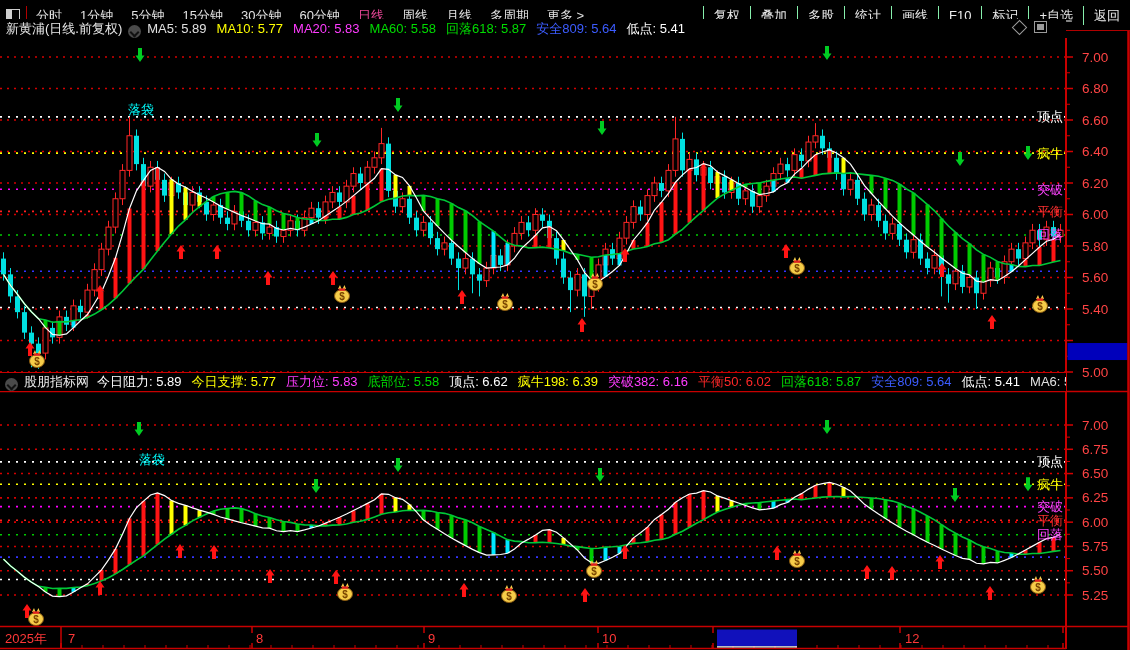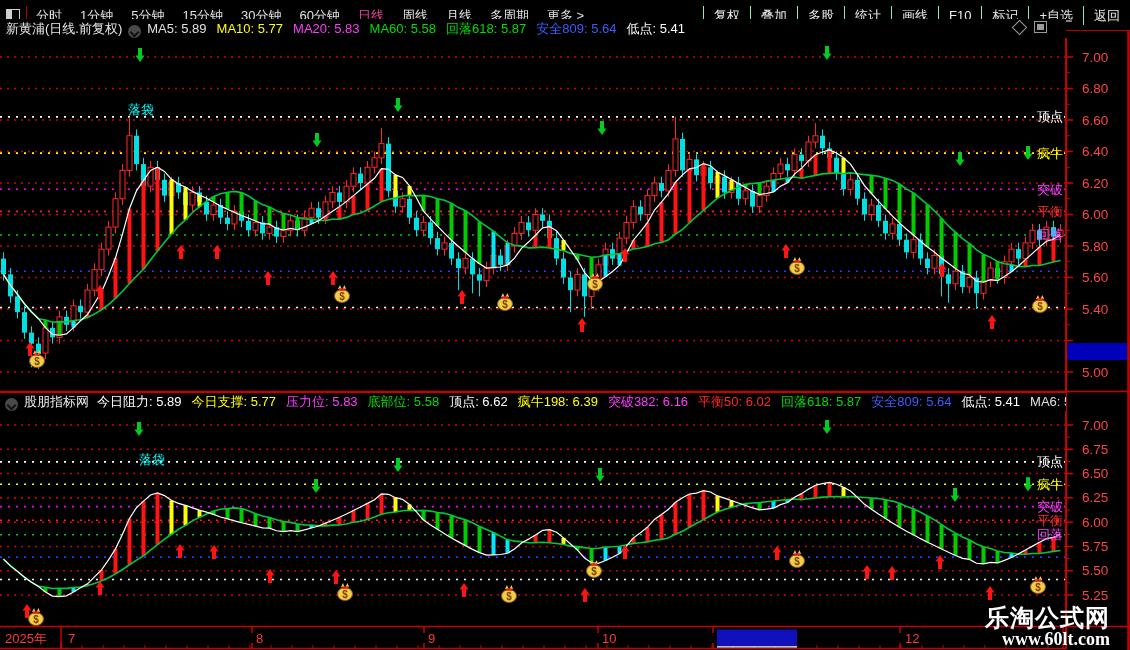--- a/index.html
+++ b/index.html
@@ -13,21 +13,21 @@
   .menu-sep{width:1px;height:19px;background:#b00000;flex:0 0 auto;}
   .menu-left{display:flex;align-items:center;height:19px;}
   .mitem{color:#e2e2e2;font-size:13px;padding:0 9px;white-space:nowrap;line-height:19px;}
   .mitem.active{color:#ec4899;}
   .menu-right{margin-left:auto;display:flex;align-items:center;height:19px;}
   .rmitem{color:#ececec;font-size:13px;padding:0 10px;line-height:19px;border-left:1px solid #86efac;white-space:nowrap;}
   
   .hdrrow{position:absolute;left:0;width:1066px;height:19px;display:flex;align-items:flex-end;
           background:#000;font-size:13px;white-space:nowrap;overflow:hidden;}
   .titlebar{top:19px;}
-  .subhdr{top:392px;border-top:1px solid #c80000;box-sizing:border-box;}
+  .subhdr{top:372px;border-top:1px solid #c80000;box-sizing:border-box;}
   .hdr-title{color:#e8e8e8;margin-left:6px;}
   .chev-icon{width:13px;height:13px;border-radius:50%;background:#4a4a4a;margin:0 6px;position:relative;flex:0 0 auto;}
   .chev-icon::after{content:"";position:absolute;left:3px;top:4px;width:5px;height:5px;
                     border-right:2px solid #111;border-bottom:2px solid #111;transform:rotate(45deg);}
   .fld{margin-right:10px;}
   .row2-icons{position:absolute;top:21px;left:1014px;display:flex;gap:9px;align-items:center;}
   .dia-icon{width:9px;height:9px;border:1px solid #9a9a9a;transform:rotate(45deg);}
   .sq-icon{width:11px;height:10px;border:1px solid #9a9a9a;position:relative;}
   .sq-icon::after{content:"";position:absolute;left:2px;top:2px;right:2px;bottom:2px;background:#9a9a9a;}
   
@@ -867,17 +867,13 @@
     <span class="dia-icon"></span>
     <span class="sq-icon"></span>
   </div>
 
   <div class="hdrrow subhdr">
     <span class="chev-icon" style="margin-left:5px"></span>
     <span class="hdr-title" style="margin-left:0">股朋指标网</span>
     <span id="sub-fields" style="margin-left:8px"><span class="fld" style="color: rgb(255, 255, 255);">今日阻力: 5.89</span><span class="fld" style="color: rgb(255, 255, 0);">今日支撑: 5.77</span><span class="fld" style="color: rgb(255, 60, 255);">压力位: 5.83</span><span class="fld" style="color: rgb(0, 220, 0);">底部位: 5.58</span><span class="fld" style="color: rgb(255, 255, 255);">顶点: 6.62</span><span class="fld" style="color: rgb(255, 255, 0);">疯牛198: 6.39</span><span class="fld" style="color: rgb(255, 60, 255);">突破382: 6.16</span><span class="fld" style="color: rgb(255, 40, 40);">平衡50: 6.02</span><span class="fld" style="color: rgb(0, 220, 0);">回落618: 5.87</span><span class="fld" style="color: rgb(60, 92, 255);">安全809: 5.64</span><span class="fld" style="color: rgb(255, 255, 255);">低点: 5.41</span><span class="fld" style="color: rgb(224, 224, 224);">MA6: 5.85</span></span>
   </div>
 
-  <div class="wm">
-    <div class="wm-1">乐淘公式网</div>
-    <div class="wm-2">www.60lt.com</div>
-  </div>
 </div>
 
 </body></html>

